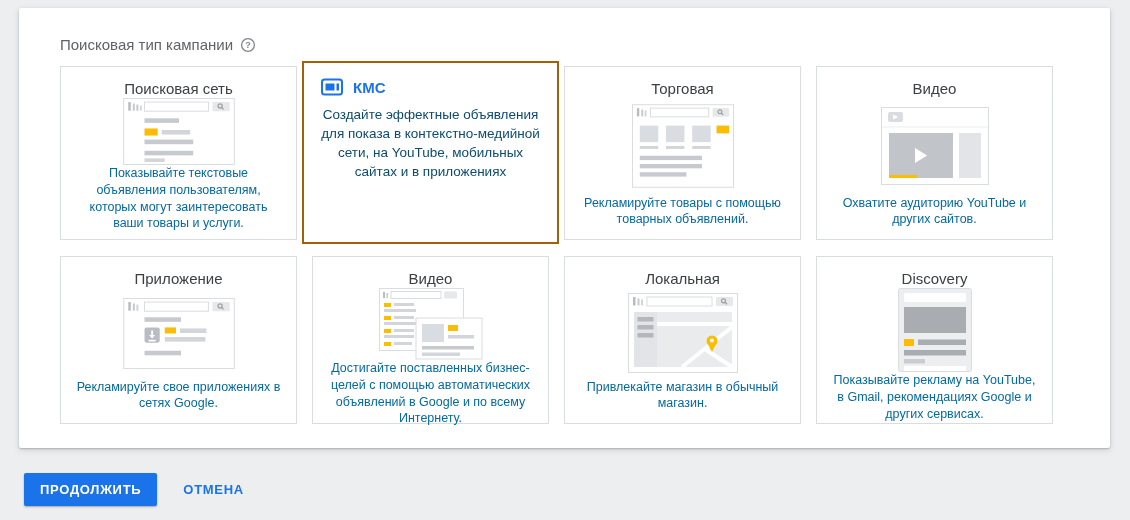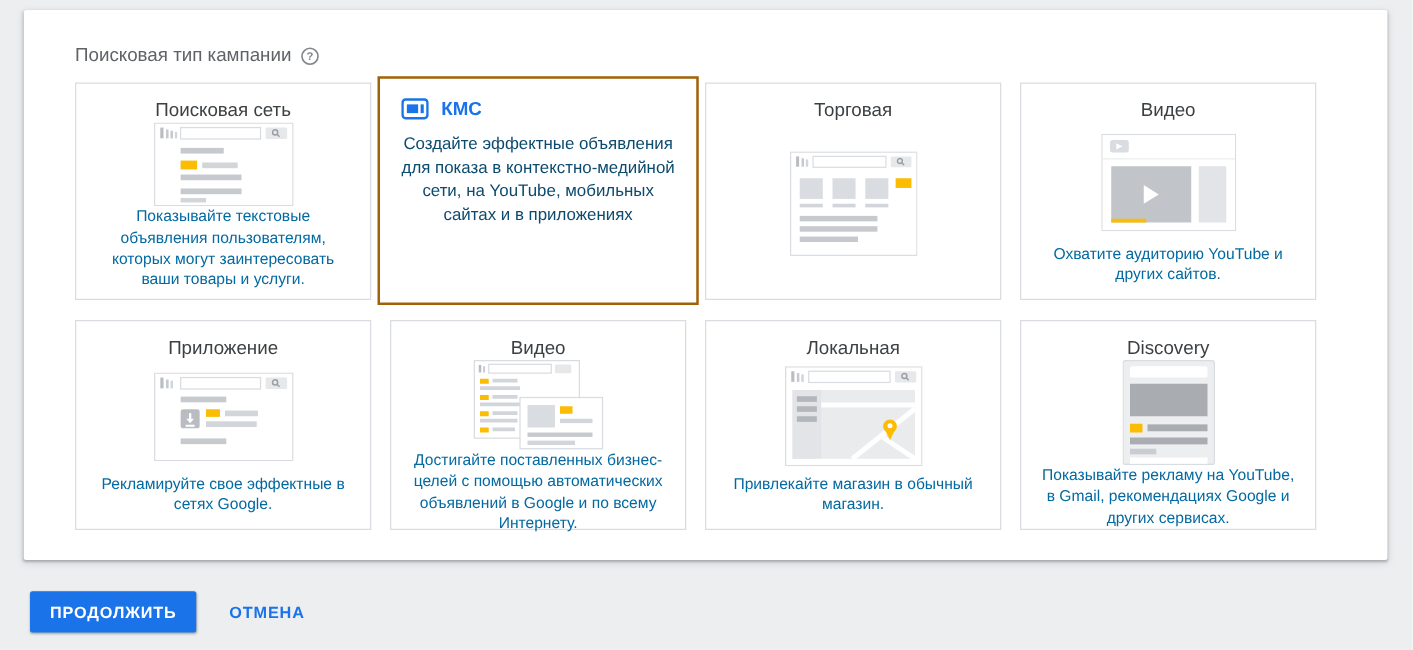--- a/index.html
+++ b/index.html
@@ -141,20 +141,21 @@
           <rect x="62" y="22" width="19" height="17" fill="#d9dce0"></rect>
           <rect x="87" y="22" width="13" height="8" fill="#fbbc04"></rect>
           <rect x="8" y="43" width="19" height="3" fill="#d2d5d9"></rect>
           <rect x="35" y="43" width="19" height="3" fill="#d2d5d9"></rect>
           <rect x="62" y="43" width="19" height="3" fill="#d2d5d9"></rect>
           <rect x="8" y="53" width="64" height="4.5" fill="#c6c9cd"></rect>
           <rect x="8" y="61.5" width="64" height="4.5" fill="#c6c9cd"></rect>
           <rect x="8" y="70" width="48" height="4.5" fill="#c6c9cd"></rect>
         </svg>
       </div>
+      <div class="card-desc">Рекламируйте товары с помощью товарных объявлений.</div>
     </div>
 
     <div class="card">
       <div class="card-title">Видео</div>
       <div class="illus-wrap">
         <svg viewBox="0 0 108 78" width="108" height="78">
           <rect x="0.5" y="0.5" width="107" height="77" fill="#fff" stroke="#d9dce0"></rect>
           <rect x="7" y="5" width="15" height="10" rx="2" fill="#d9dce0"></rect>
           <polygon points="12,7.5 17,10 12,12.5" fill="#fff"></polygon>
           <line x1="1" y1="20" x2="107" y2="20" stroke="#ebedef" stroke-width="1"></line>
@@ -183,21 +184,21 @@
           <rect x="21" y="29" width="15" height="15" rx="2" fill="#b9bdc2"></rect>
           <rect x="27.6" y="32" width="1.8" height="5" fill="#fff"></rect>
           <polygon points="25.5,36.5 31.5,36.5 28.5,40" fill="#fff"></polygon>
           <rect x="25" y="41.2" width="7" height="1.6" fill="#fff"></rect>
           <rect x="41" y="29" width="11" height="6" fill="#fbbc04"></rect>
           <rect x="56" y="30" width="26" height="4.5" fill="#d2d5d9"></rect>
           <rect x="41" y="38.5" width="40" height="4.5" fill="#d2d5d9"></rect>
           <rect x="21" y="52" width="36" height="4.5" fill="#c6c9cd"></rect>
         </svg>
       </div>
-      <div class="card-desc">Рекламируйте свое эффектные в сетях Google.</div>
+      <div class="card-desc">Рекламируйте свое приложениях в сетях Google.</div>
     </div>
 
     <div class="card">
       <div class="card-title">Видео</div>
       <div class="illus-wrap">
         <svg viewBox="0 0 106 72" width="106" height="72">
           <rect x="1.5" y="0.5" width="84" height="62" fill="#fff" stroke="#d9dce0"></rect>
           <rect x="5" y="4" width="2" height="6" fill="#b9bdc2"></rect>
           <rect x="8.5" y="5" width="1.5" height="5" fill="#c6c9cd"></rect>
           <rect x="13" y="3.5" width="50" height="7" fill="#fff" stroke="#d9dce0"></rect>

